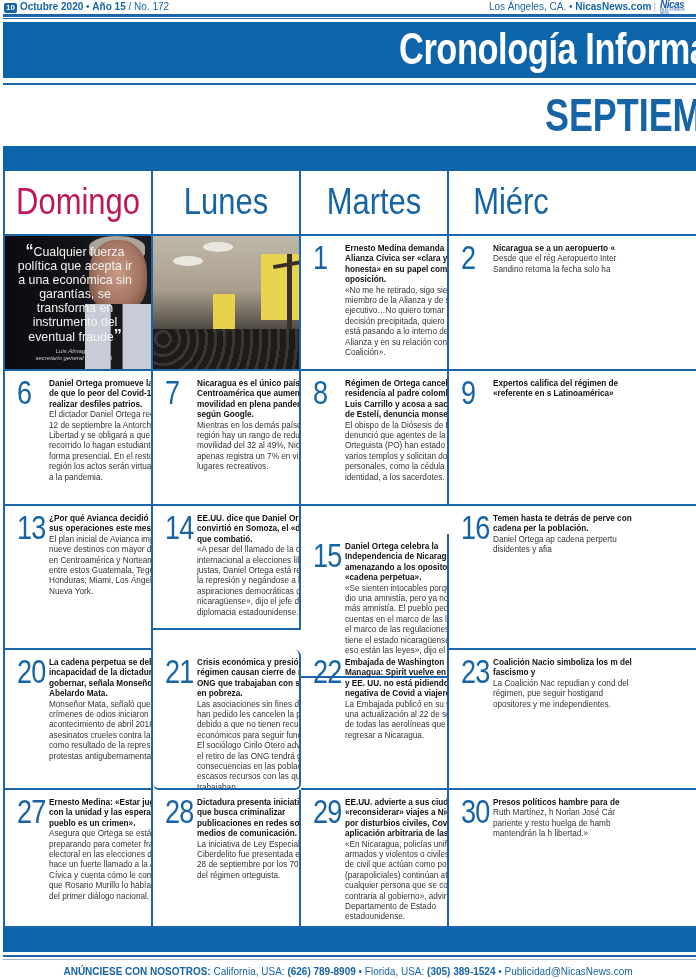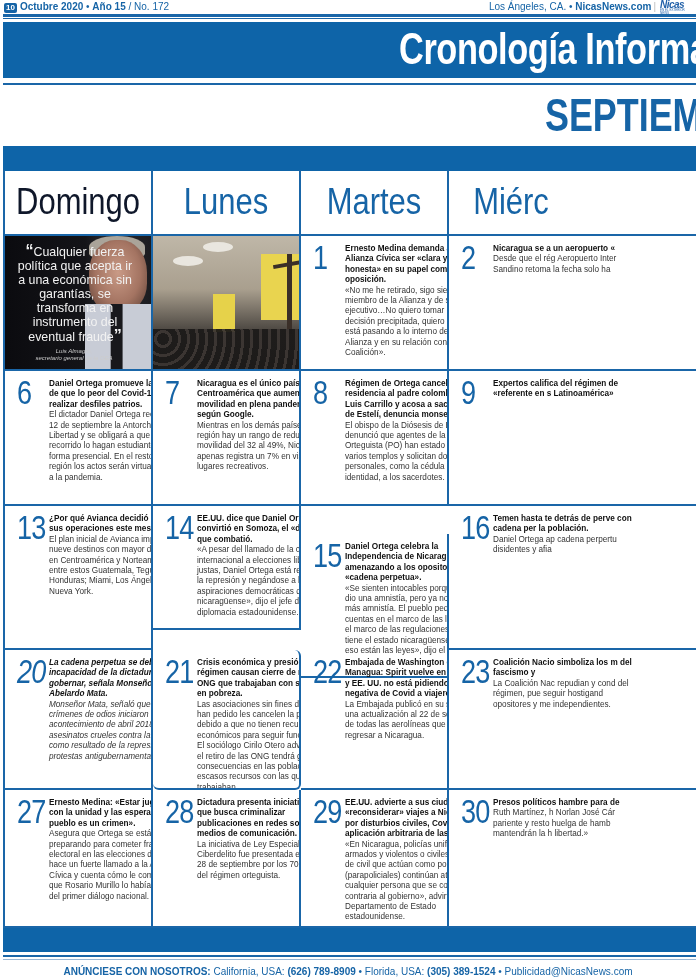--- a/index.html
+++ b/index.html
@@ -21,21 +21,21 @@
   .titleband { position: absolute; left: 3px; right: 0; top: 22px; height: 56px; background: #0e64a8; overflow: hidden; }
   .titleband .t { position: absolute; left: 396px; top: 2px; font-family: "Liberation Sans", sans-serif; font-weight: bold; font-size: 44px; color: #fff; white-space: nowrap; transform: scaleX(0.78); transform-origin: left top; letter-spacing: -0.5px; }
   .rule2 { position: absolute; left: 3px; right: 0; top: 83px; height: 2px; background: #1a66a8; }
   .month { position: absolute; left: 545px; top: 88px; font-weight: bold; font-size: 46px; color: #1664a6; white-space: nowrap; transform: scaleX(0.78); transform-origin: left top; }
 
   .band { position: absolute; left: 3px; right: 0; top: 146px; height: 25px; background: #0e64a8; }
 
   .grid { position: absolute; left: 3px; top: 170px; width: 693px; height: 758px; border-left: 2px solid #1a66a8; }
   .dayhdr { position: absolute; top: 0; height: 66px; border-right: 2px solid #1a66a8; border-bottom: 2px solid #1a66a8; display: flex; align-items: center; justify-content: center; font-size: 36px; color: #1664a6; white-space: nowrap; overflow: hidden; }
   .dayhdr span { display: inline-block; transform: scaleX(0.86); }
-  .dayhdr.sun { color: #0f172a; }
+  .dayhdr.sun { color: #be185d; }
   .dayhdr.partial { justify-content: flex-start; padding-left: 18px; border-right: none; }
 
   .cell { position: absolute; border-right: 2px solid #1a66a8; border-bottom: 2px solid #1a66a8; overflow: hidden; }
   .cell.partial { border-right: none; }
   .num { position: absolute; left: 12px; top: 6px; font-size: 33px; color: #1664a6; line-height: 32px; transform: scaleX(0.82); transform-origin: left top; letter-spacing: -1px; }
   .txt { position: absolute; left: 44px; top: 8px; width: 100px; font-size: 8.2px; line-height: 10.4px; color: #333; }
   .cell.wide .txt { width: 140px; }
   .txt .h { font-weight: bold; color: #111; display: block; }
   .txt .b { display: block; }
 
@@ -192,21 +192,21 @@
       </div>
   </div>
   <div class="cell partial" style="left:444px;top:336px;width:249px;height:144px;">
     <div class="num">16</div>
     <div class="txt" style="width:140px;">
         <span class="h">Temen hasta te detrás de perve con cadena per la población.</span>
         <span class="b">Daniel Ortega ap cadena perpertu disidentes y afia</span>
       </div>
   </div>
 
-  <div class="cell wide" style="left:0;top:480px;width:148px;height:140px;font-style:italic;">
+  <div class="cell wide" style="left:0;top:480px;width:148px;height:140px;">
     <div class="num">20</div>
     <div class="txt">
         <span class="h">La cadena perpetua se debe a la incapacidad de la dictadura para gobernar, señala Monseñor Abelardo Mata.</span>
         <span class="b">Monseñor Mata, señaló que los crímenes de odios iniciaron desde los acontecimiento de abril 2018, con los asesinatos crueles contra la niñez como resultado de la represión a las protestas antigubernamentales.</span>
       </div>
   </div>
   <div class="cell wide" style="left:148px;top:480px;width:148px;height:140px;border-radius:6px;">
     <div class="num">21</div>
     <div class="txt">
         <span class="h">Crisis económica y presión del régimen causan cierre de nueve ONG que trabajaban con sectores en pobreza.</span>

